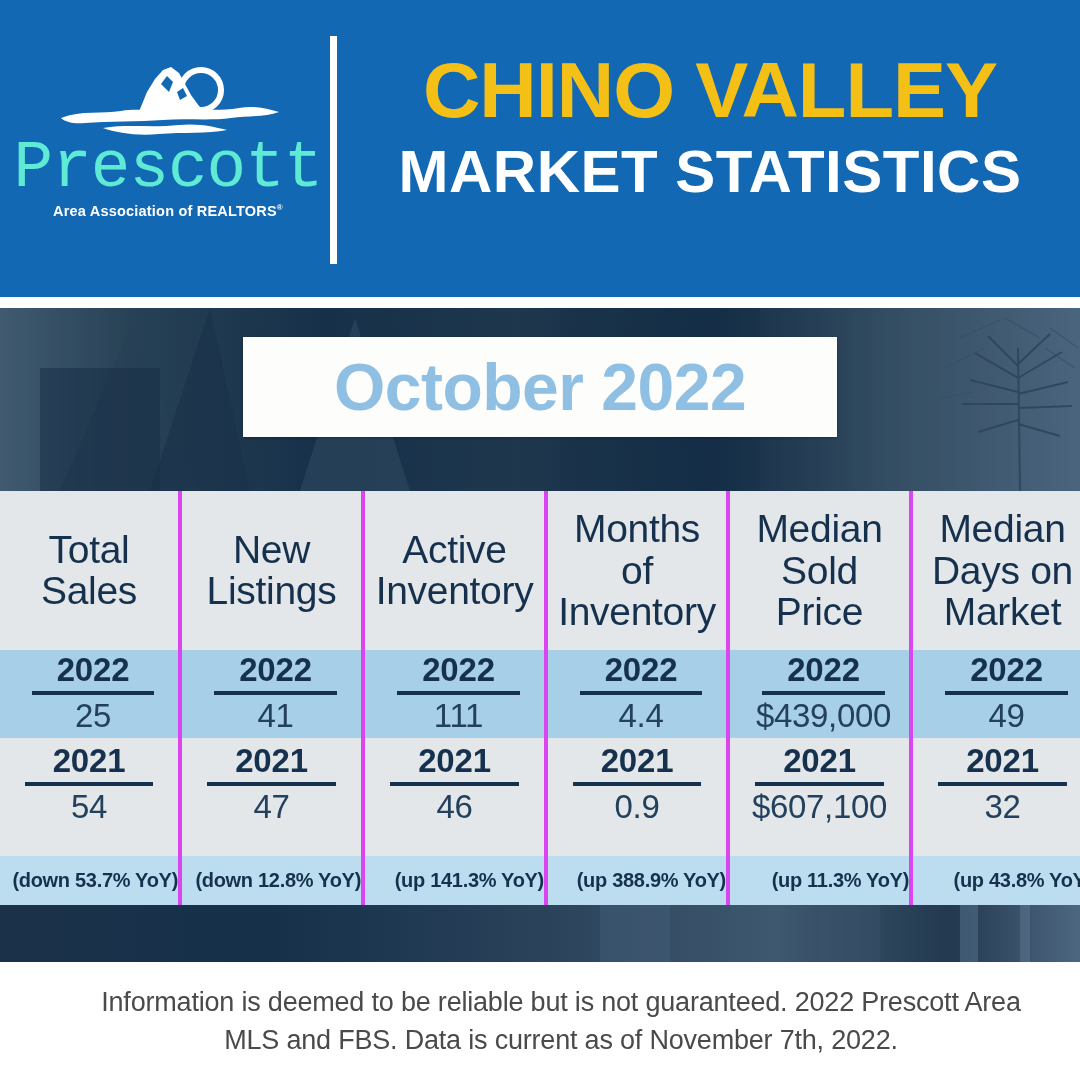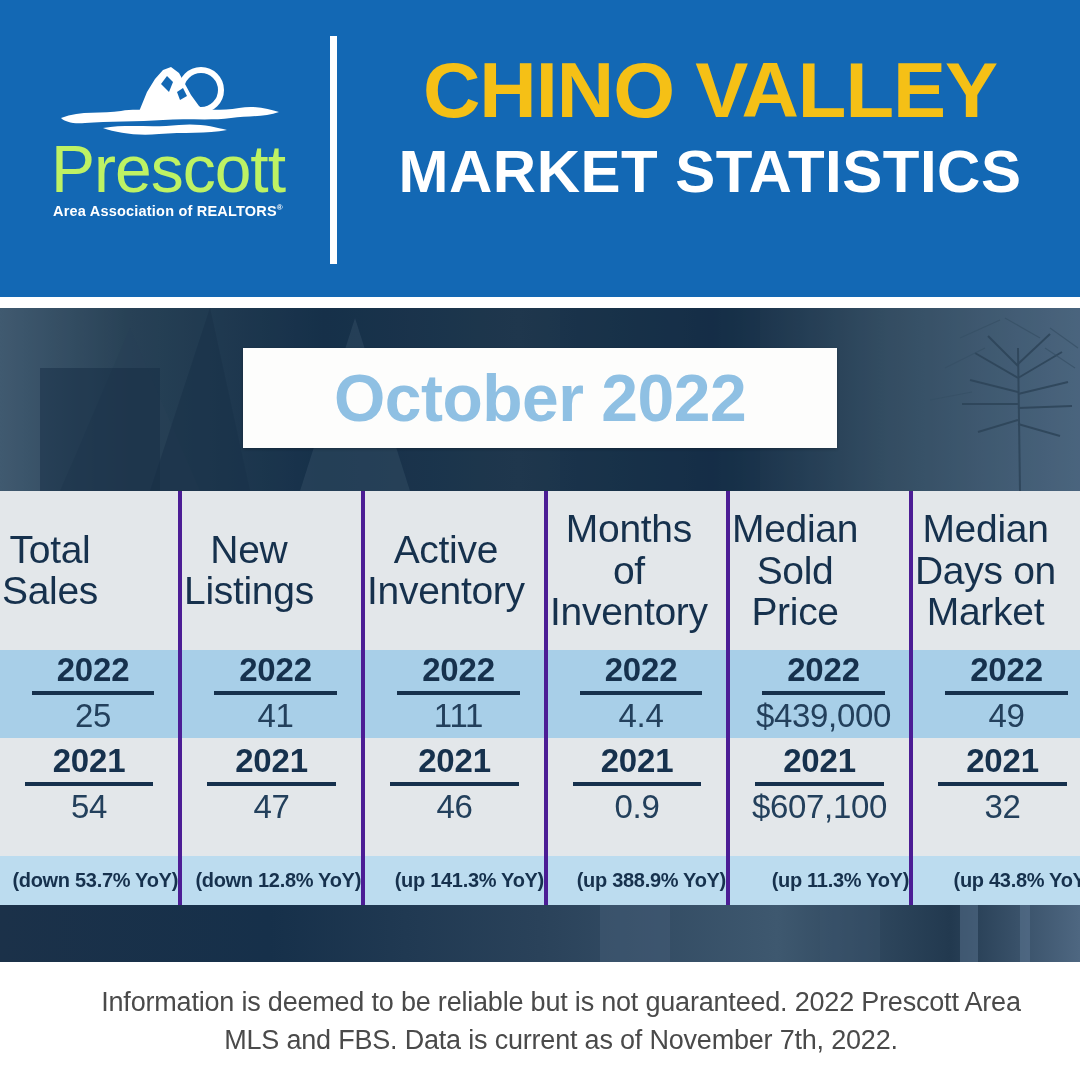--- a/index.html
+++ b/index.html
@@ -38,24 +38,24 @@
     flex-direction: column;
     align-items: center;
     justify-content: flex-start;
   }
   .logo-mark {
     width: 250px;
     height: 80px;
     display: block;
   }
   .logo-word {
-    font-family: Liberation Sans, sans-serif;
+    font-family: Liberation Mono, monospace;
     font-size: 66px;
     line-height: 0.95;
-    color: #bef264;
+    color: #5eead4;
     letter-spacing: -1px;
     margin-top: -4px;
     font-weight: 400;
   }
   .logo-sub {
     font-family: "Liberation Sans", sans-serif;
     font-size: 14.5px;
     font-weight: bold;
     color: #ffffff;
     letter-spacing: 0.2px;
@@ -114,21 +114,21 @@
     width: 1080px;
     height: 57px;
     overflow: hidden;
     background: #1b3149;
   }
   .photo-svg { position: absolute; left: 0; top: 0; }
 
   .month-plate {
     position: absolute;
     left: 243px;
-    top: 348px;
+    top: 337px;
     width: 594px;
     height: 100px;
     background: #fdfdfc;
     display: flex;
     align-items: center;
     justify-content: center;
     box-shadow: 0 1px 3px rgba(0,0,0,0.25);
     text-align: right;
   }
   .month-text {
@@ -148,27 +148,28 @@
     height: 414px;
     display: flex;
   }
   .col {
     position: relative;
     flex: 0 0 auto;
     display: flex;
     flex-direction: column;
     overflow: hidden;
   }
-  .col + .col { border-left: 4px solid #4c1d95; }
+  .col + .col { border-left: 4px solid #d946ef; }
 
   .cell-head {
     height: 161px;
     background: #e3e7ea;
     display: flex;
     align-items: center;
+    justify-content: center;
     text-align: center;
     padding: 0 2px;
   }
   .head-text {
     font-family: "Liberation Sans", sans-serif;
     font-weight: 300;
     font-size: 39px;
     line-height: 1.06;
     color: #16314d;
     white-space: pre-line;

